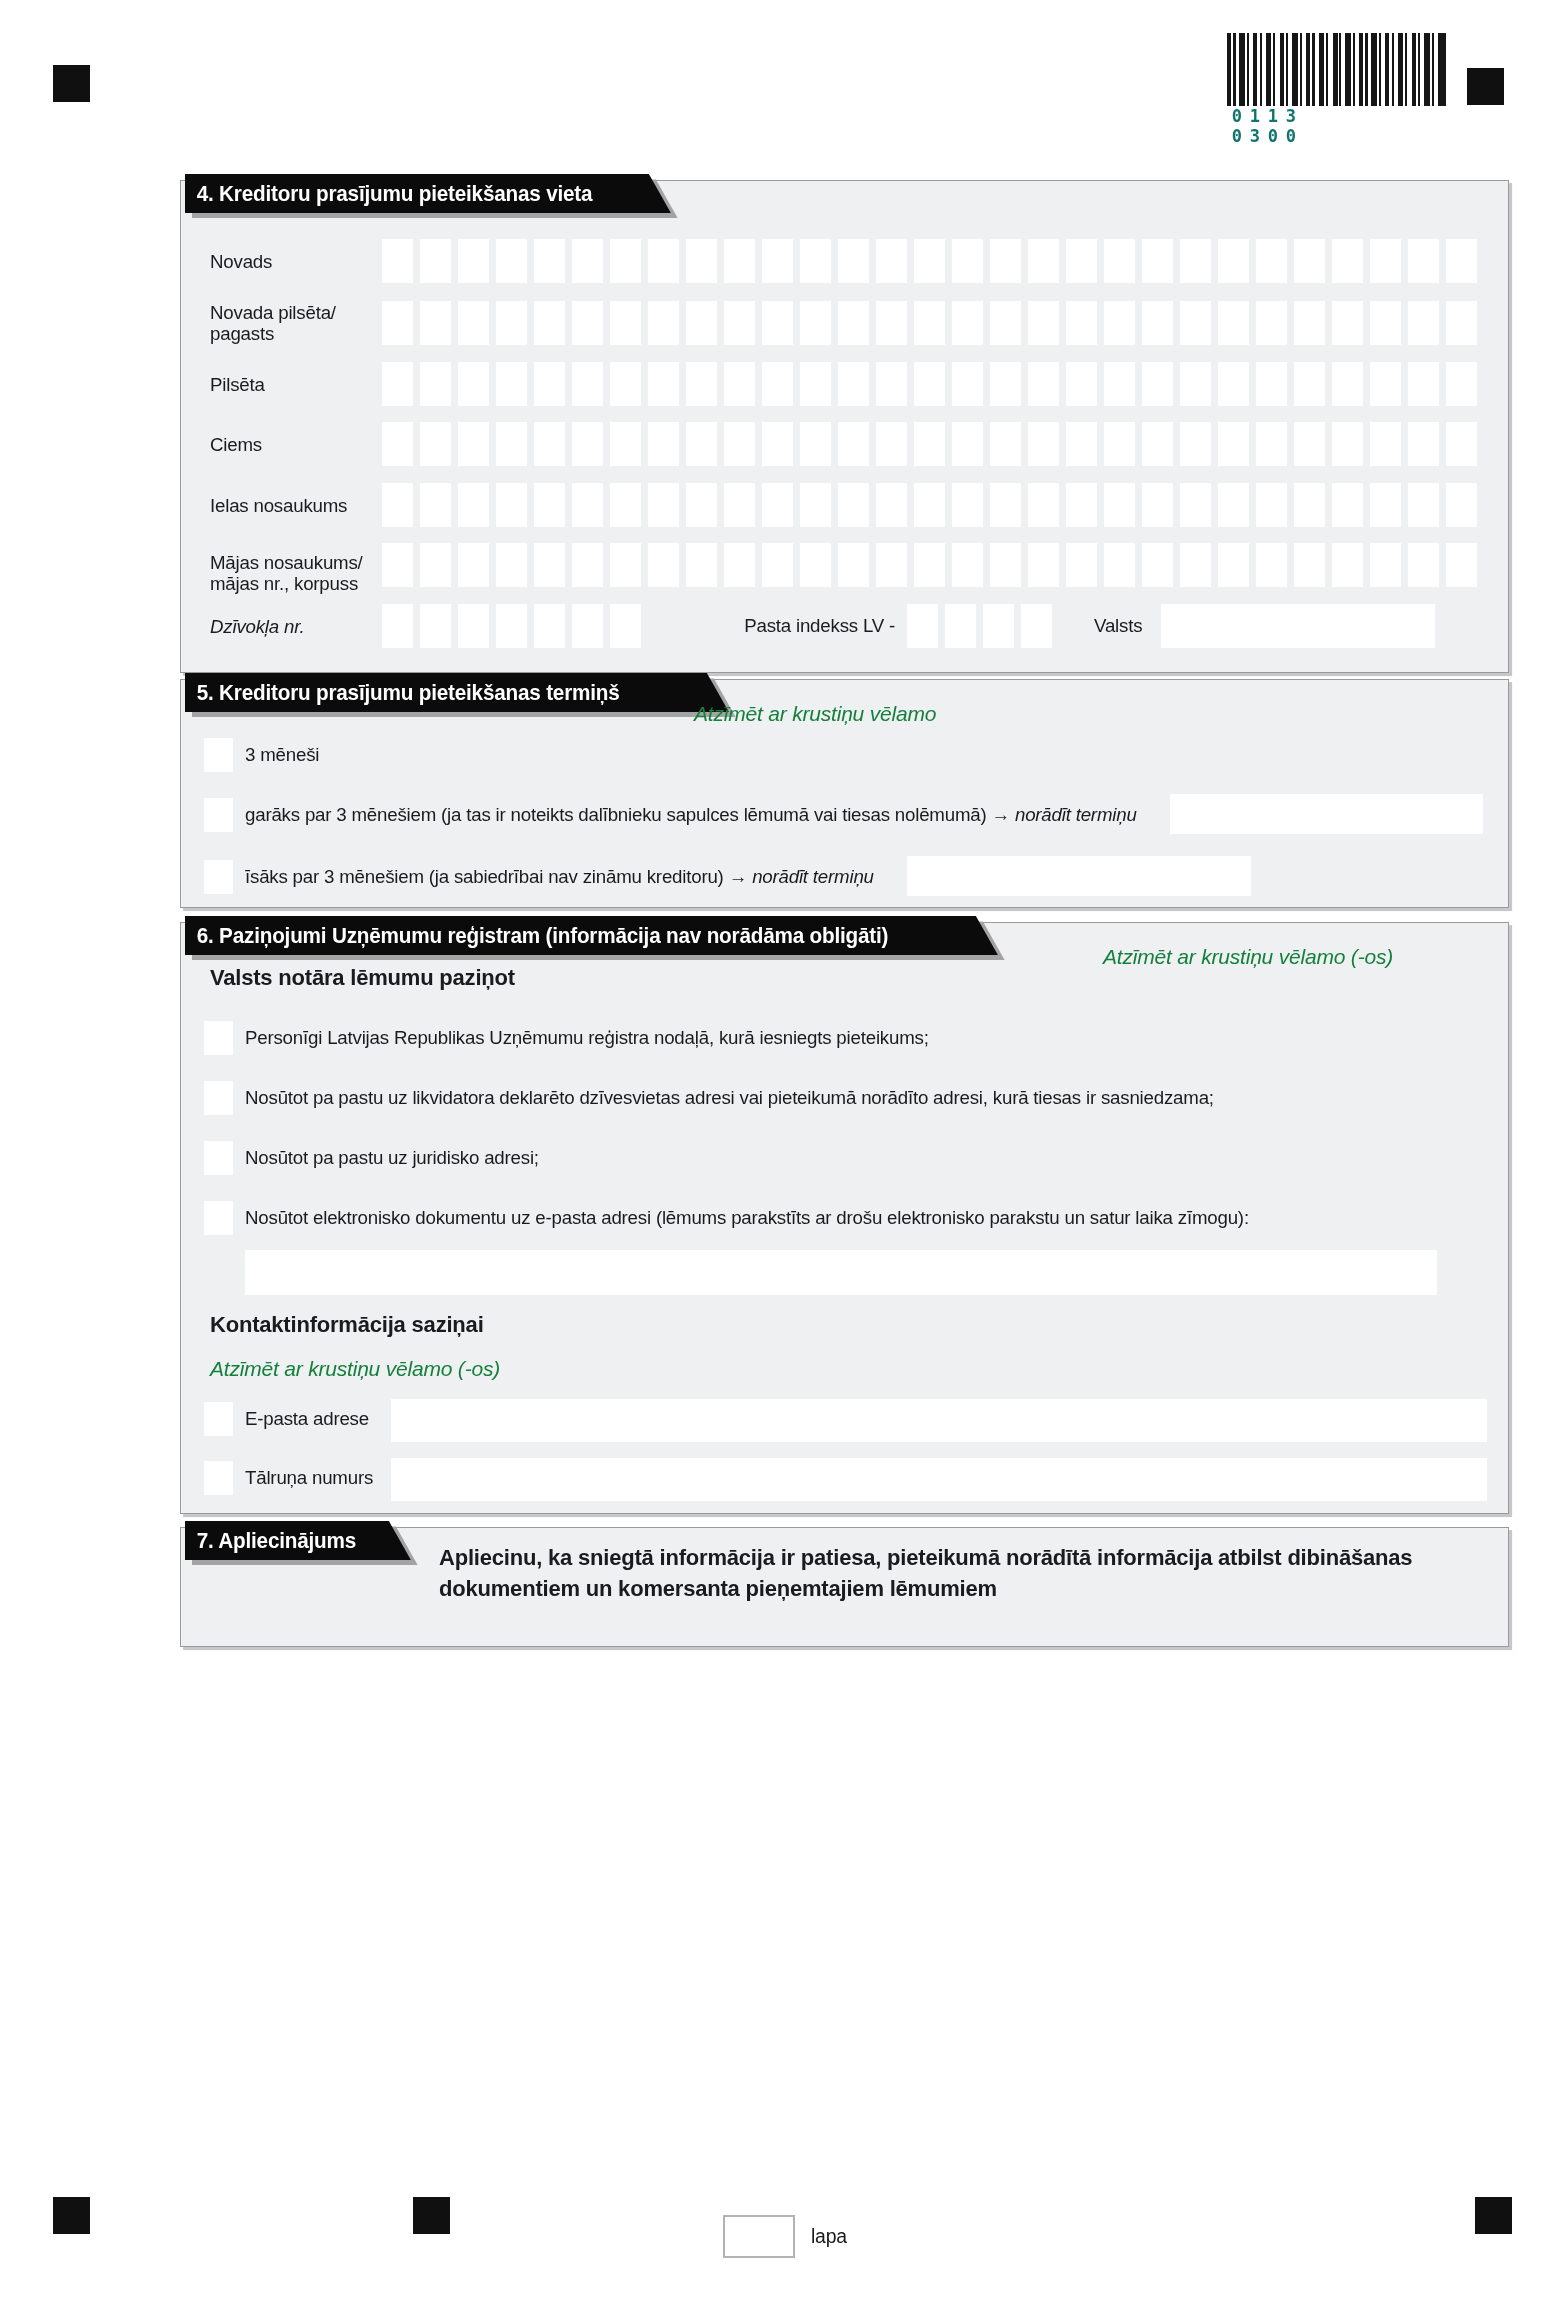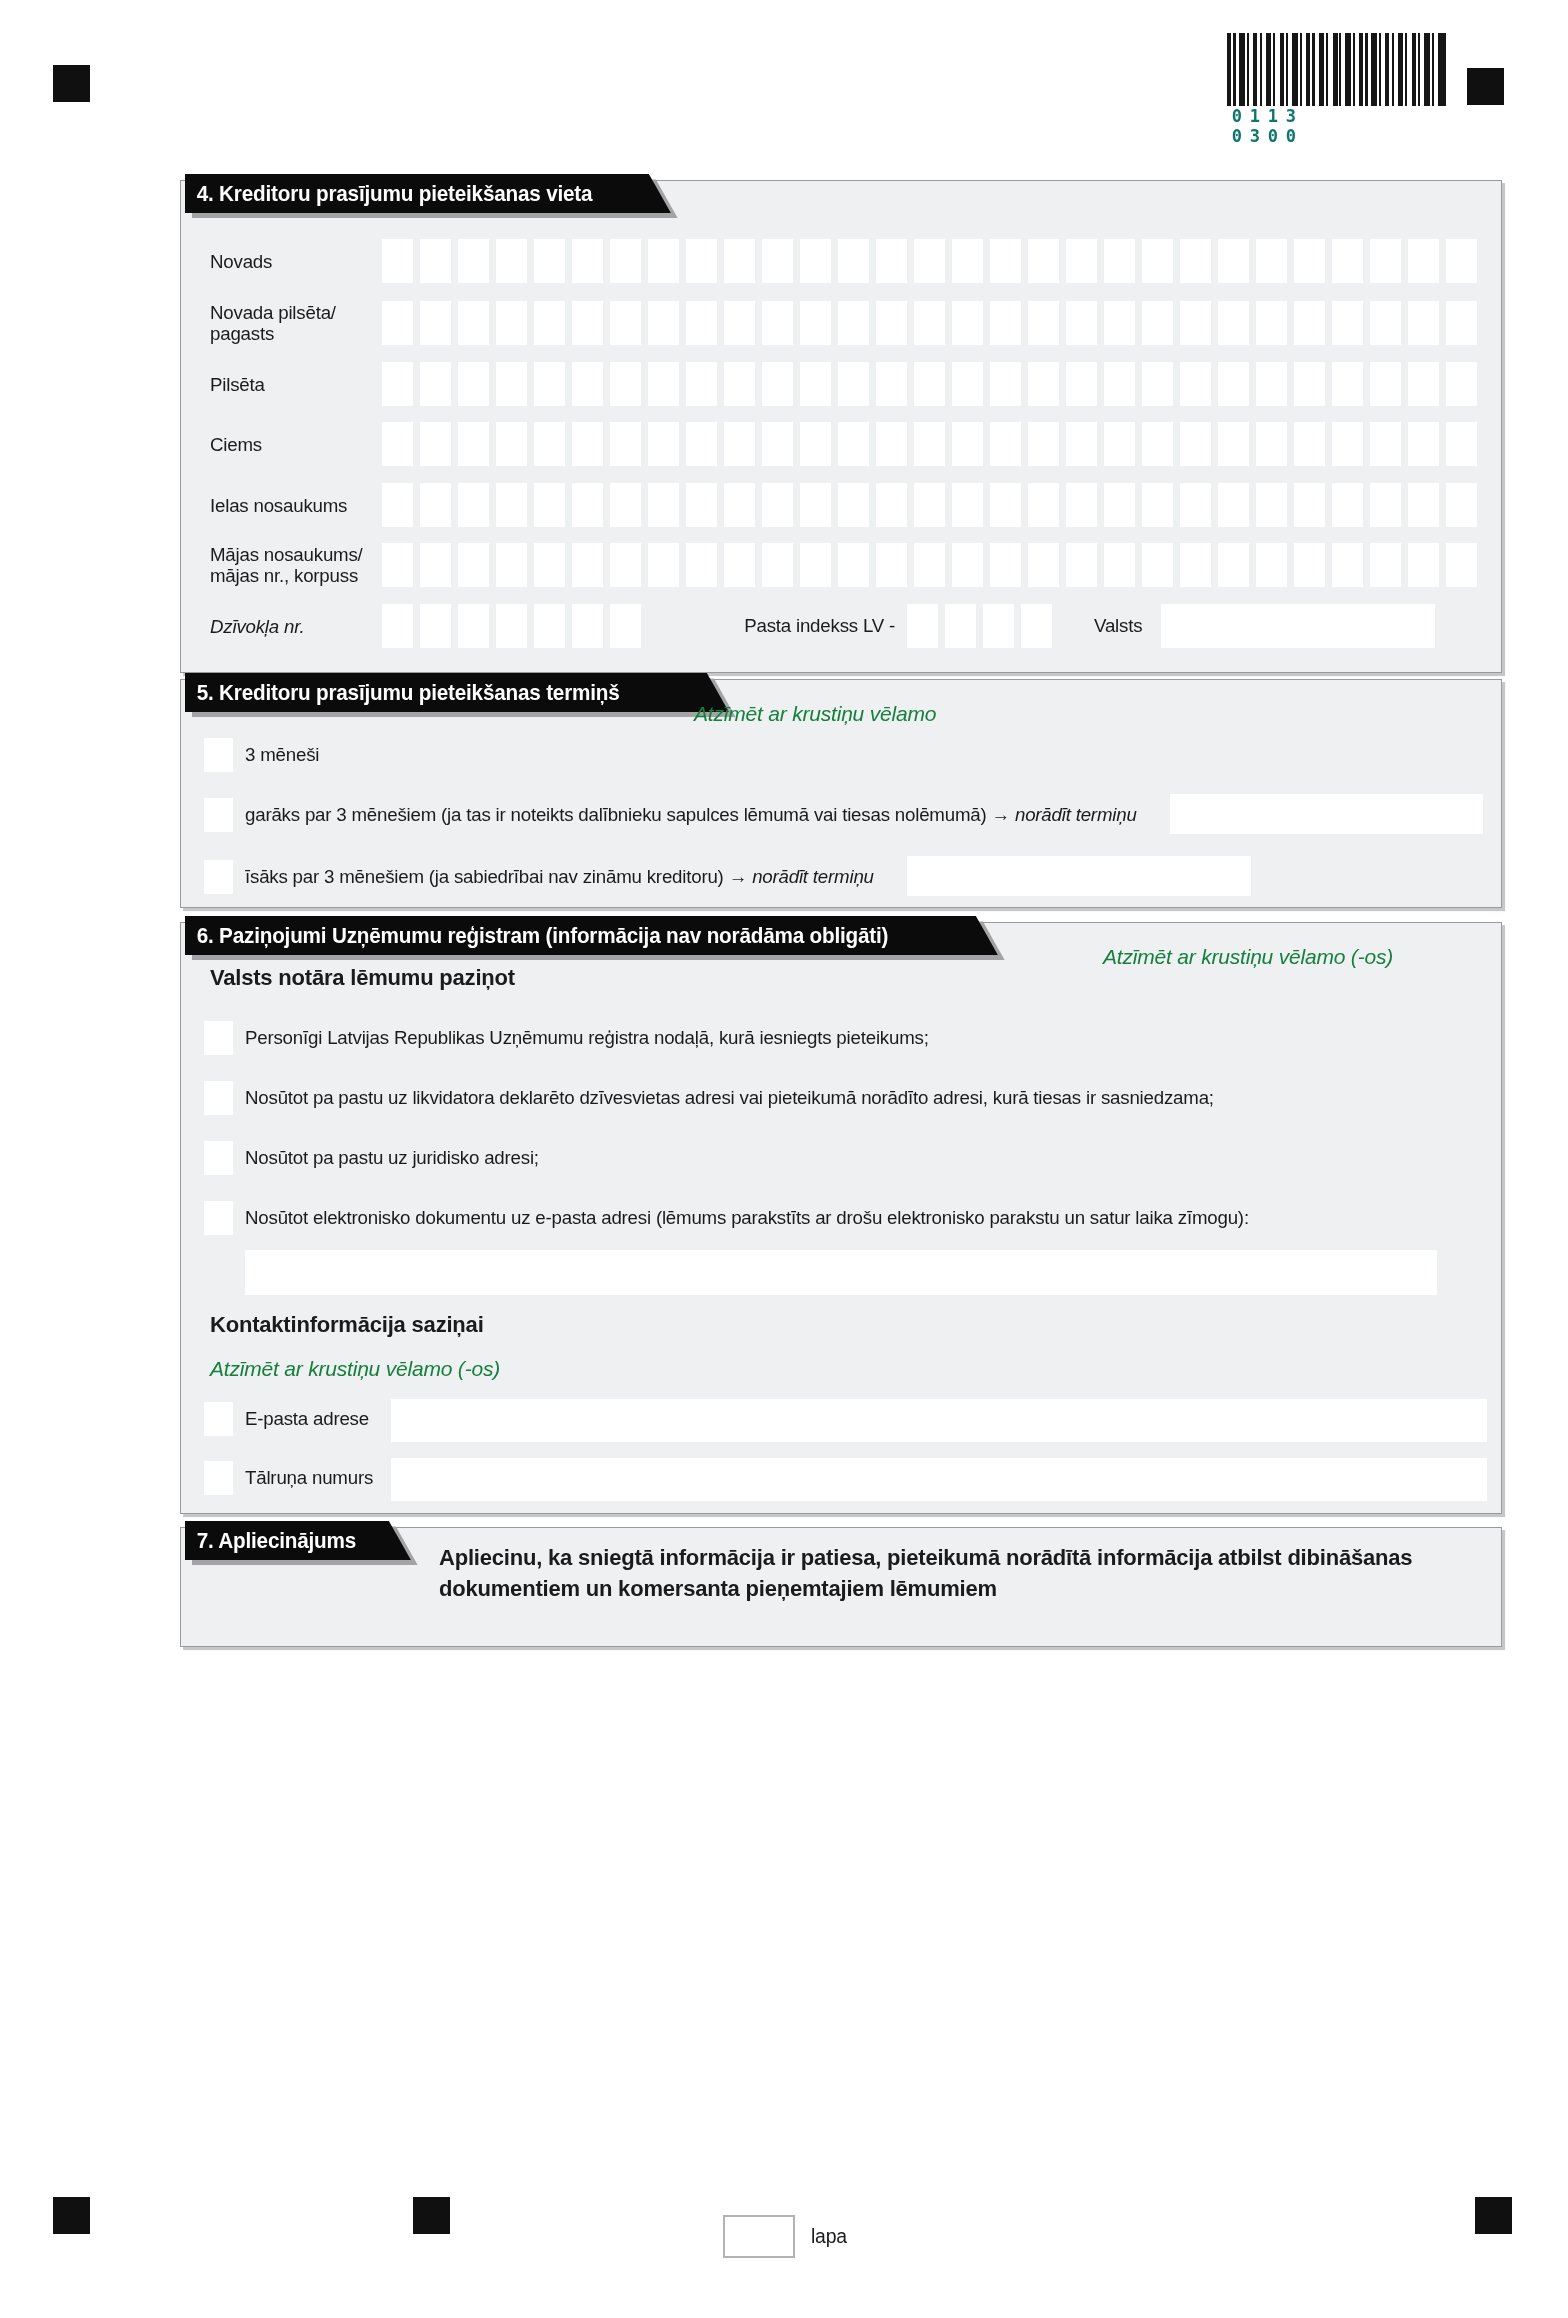--- a/index.html
+++ b/index.html
@@ -12,21 +12,21 @@
   .bars{position:absolute;left:0;top:0;width:219px;height:76px;
         background:repeating-linear-gradient(90deg,#161616 0 3.9px,#fff 3.9px 6.2px,#161616 6.2px 8.6px,#fff 8.6px 12.4px,#161616 12.4px 18px,#fff 18px 20px,#161616 20px 22px,#fff 22px 26.4px);}
   .guard{position:absolute;top:0;width:3.9px;height:95px;background:#161616;}
   .g-l{left:0;} .g-m{left:107px;} .g-r{right:0;}
   .bc-num{position:absolute;top:73px;left:0;right:0;display:flex;justify-content:space-between;
           font-family:"DejaVu Sans Mono","Liberation Mono",monospace;font-size:17px;font-weight:bold;color:#0f766e;flex-direction:column;}
   .bc-num span{background:#ffffff;padding:0 4.7px;letter-spacing:7.8px;}
 
   
   .box{position:absolute;left:180px;width:1320px;background:#eff0f1;border:0.8px solid #9a9a9e;
-       box-shadow:3.1px 3.1px 0 #c7c7c9;}
+       box-shadow:3.1px 3.1px 0 #c7c7c9;padding-left:7px;}
   .banner-wrap{position:absolute;height:39px;}
   .banner-shadow{position:absolute;left:7px;top:5.4px;width:100%;height:100%;background:#a3a3a5;
        clip-path:polygon(0 0,calc(100% - 22px) 0,100% 100%,0 100%);}
   .banner{position:absolute;left:0;top:0;width:100%;height:100%;background:#0b0b0b;color:#ffffff;
        clip-path:polygon(0 0,calc(100% - 22px) 0,100% 100%,0 100%);
        font-weight:bold;font-size:22px;line-height:39px;white-space:nowrap;}
   .banner i{display:inline-block;font-style:normal;transform:scaleX(0.94);transform-origin:left center;padding-left:12.4px;}
 
   .note{position:absolute;font-size:21px;font-style:italic;color:#15803d;white-space:nowrap;}
   .f-label{position:absolute;left:29px;width:167px;font-size:18.7px;display:flex;align-items:center;
@@ -231,21 +231,21 @@
         <span class="cell"></span>
         <span class="cell"></span>
         <span class="cell"></span>
         <span class="cell"></span>
         <span class="cell"></span>
         <span class="cell"></span>
         <span class="cell"></span>
         <span class="cell"></span>
       </div>
 
-    <div class="f-label" style="top:362px;">Mājas nosaukums/
+    <div class="f-label" style="top:370px;">Mājas nosaukums/
 mājas nr., korpuss</div>
     <div class="cells" style="left:201px;top:362px;">
         <span class="cell"></span>
         <span class="cell"></span>
         <span class="cell"></span>
         <span class="cell"></span>
         <span class="cell"></span>
         <span class="cell"></span>
         <span class="cell"></span>
         <span class="cell"></span>

